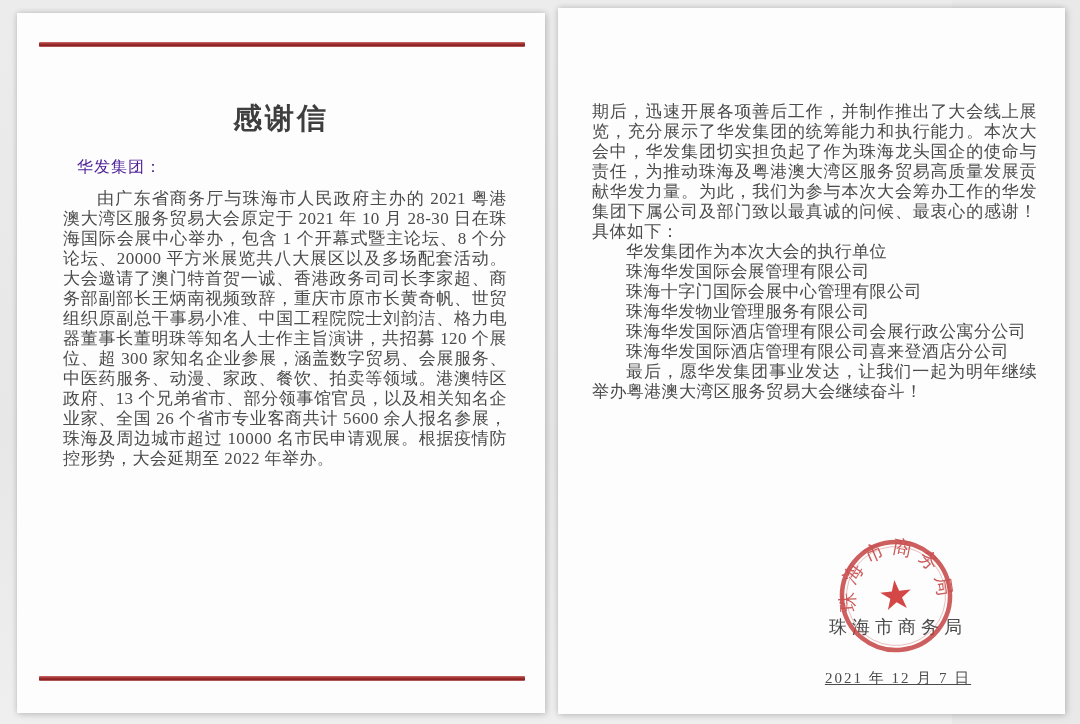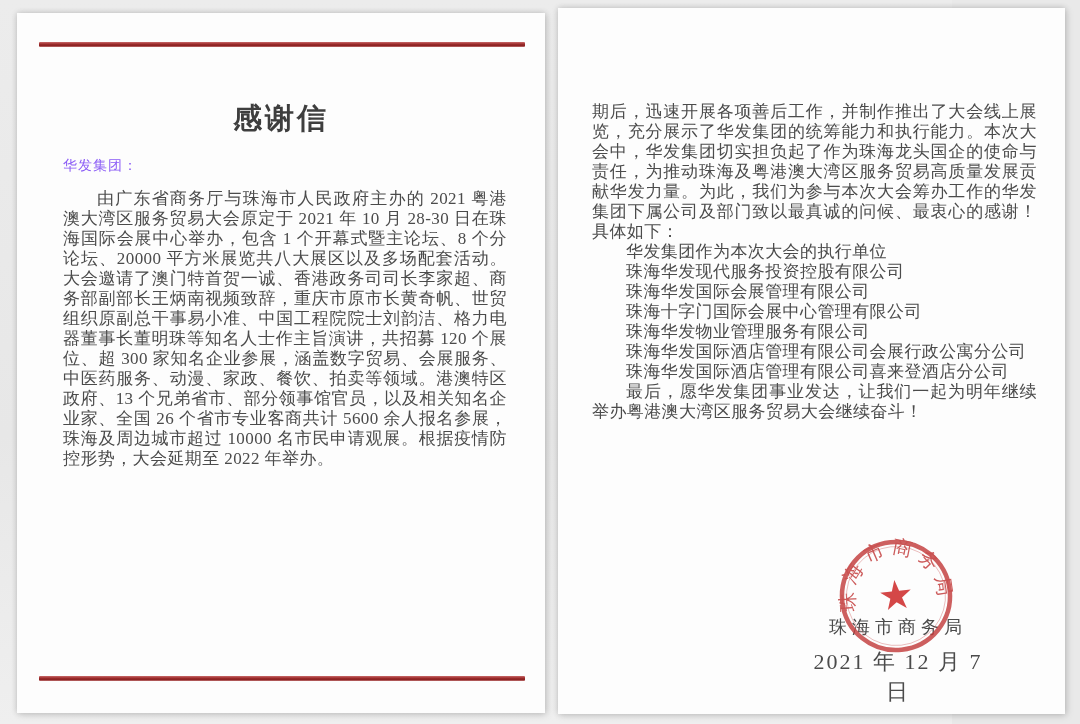--- a/index.html
+++ b/index.html
@@ -33,22 +33,22 @@
   .doc-title {
     position: absolute;
     top: 86px; left: 0; width: 100%;
     text-align: center;
     font-size: 29px; font-weight: bold;
     letter-spacing: 3px;
     color: #3e3e3e;
   }
   .salutation {
     position: absolute;
-    top: 144px; left: 46px;
-    font-size: 14px; color: #8b5cf6;
+    top: 144px; left: 60px;
+    font-size: 16px; color: #4c1d95;
     letter-spacing: 1px;
   }
   .body-col {
     position: absolute;
     font-size: 17px;
     line-height: 20px;
     color: #4b4b4b;
     text-align: justify;
     text-justify: inter-character;
     letter-spacing: 0.4px;
@@ -62,21 +62,21 @@
   .company-list { margin: 0; }
   .company-line { text-indent: 2em; }
 
   .signature-block {
     position: absolute;
     top: 604px; left: 240px; width: 200px;
     text-align: center;
     color: #4b4b4b;
   }
   .sig-org  { font-size: 18px; letter-spacing: 5px; line-height: 30px; }
-  .sig-date { font-size: 22px; letter-spacing: 2px; line-height: 30px; margin-top: 5px; }
+  .sig-date { font-size: 15px; letter-spacing: 2px; line-height: 30px; margin-top: 21px; text-decoration: underline; }
 
   .seal {
     position: absolute;
     top: 528px; left: 278px;
     width: 120px; height: 120px;
     transform: rotate(-6deg);
     opacity: 0.88;
     pointer-events: none;
   }
 </style>
@@ -99,21 +99,20 @@
     <div class="red-bar bottom"></div>
   </div>
 
   <div class="page page-right">
 
     <div class="body-col right-body">
       <p class="no-indent">期后，迅速开展各项善后工作，并制作推出了大会线上展览，充分展示了华发集团的统筹能力和执行能力。本次大会中，华发集团切实担负起了作为珠海龙头国企的使命与责任，为推动珠海及粤港澳大湾区服务贸易高质量发展贡献华发力量。为此，我们为参与本次大会筹办工作的华发集团下属公司及部门致以最真诚的问候、最衷心的感谢！具体如下：</p>
 
       <div class="company-list">
         <div class="company-line">华发集团作为本次大会的执行单位</div>
-        <div class="company-line">珠海华发现代服务投资控股有限公司</div>
         <div class="company-line">珠海华发国际会展管理有限公司</div>
         <div class="company-line">珠海十字门国际会展中心管理有限公司</div>
         <div class="company-line">珠海华发物业管理服务有限公司</div>
         <div class="company-line">珠海华发国际酒店管理有限公司会展行政公寓分公司</div>
         <div class="company-line">珠海华发国际酒店管理有限公司喜来登酒店分公司</div>
       </div>
 
       <p>最后，愿华发集团事业发达，让我们一起为明年继续举办粤港澳大湾区服务贸易大会继续奋斗！</p>
     </div>
 

